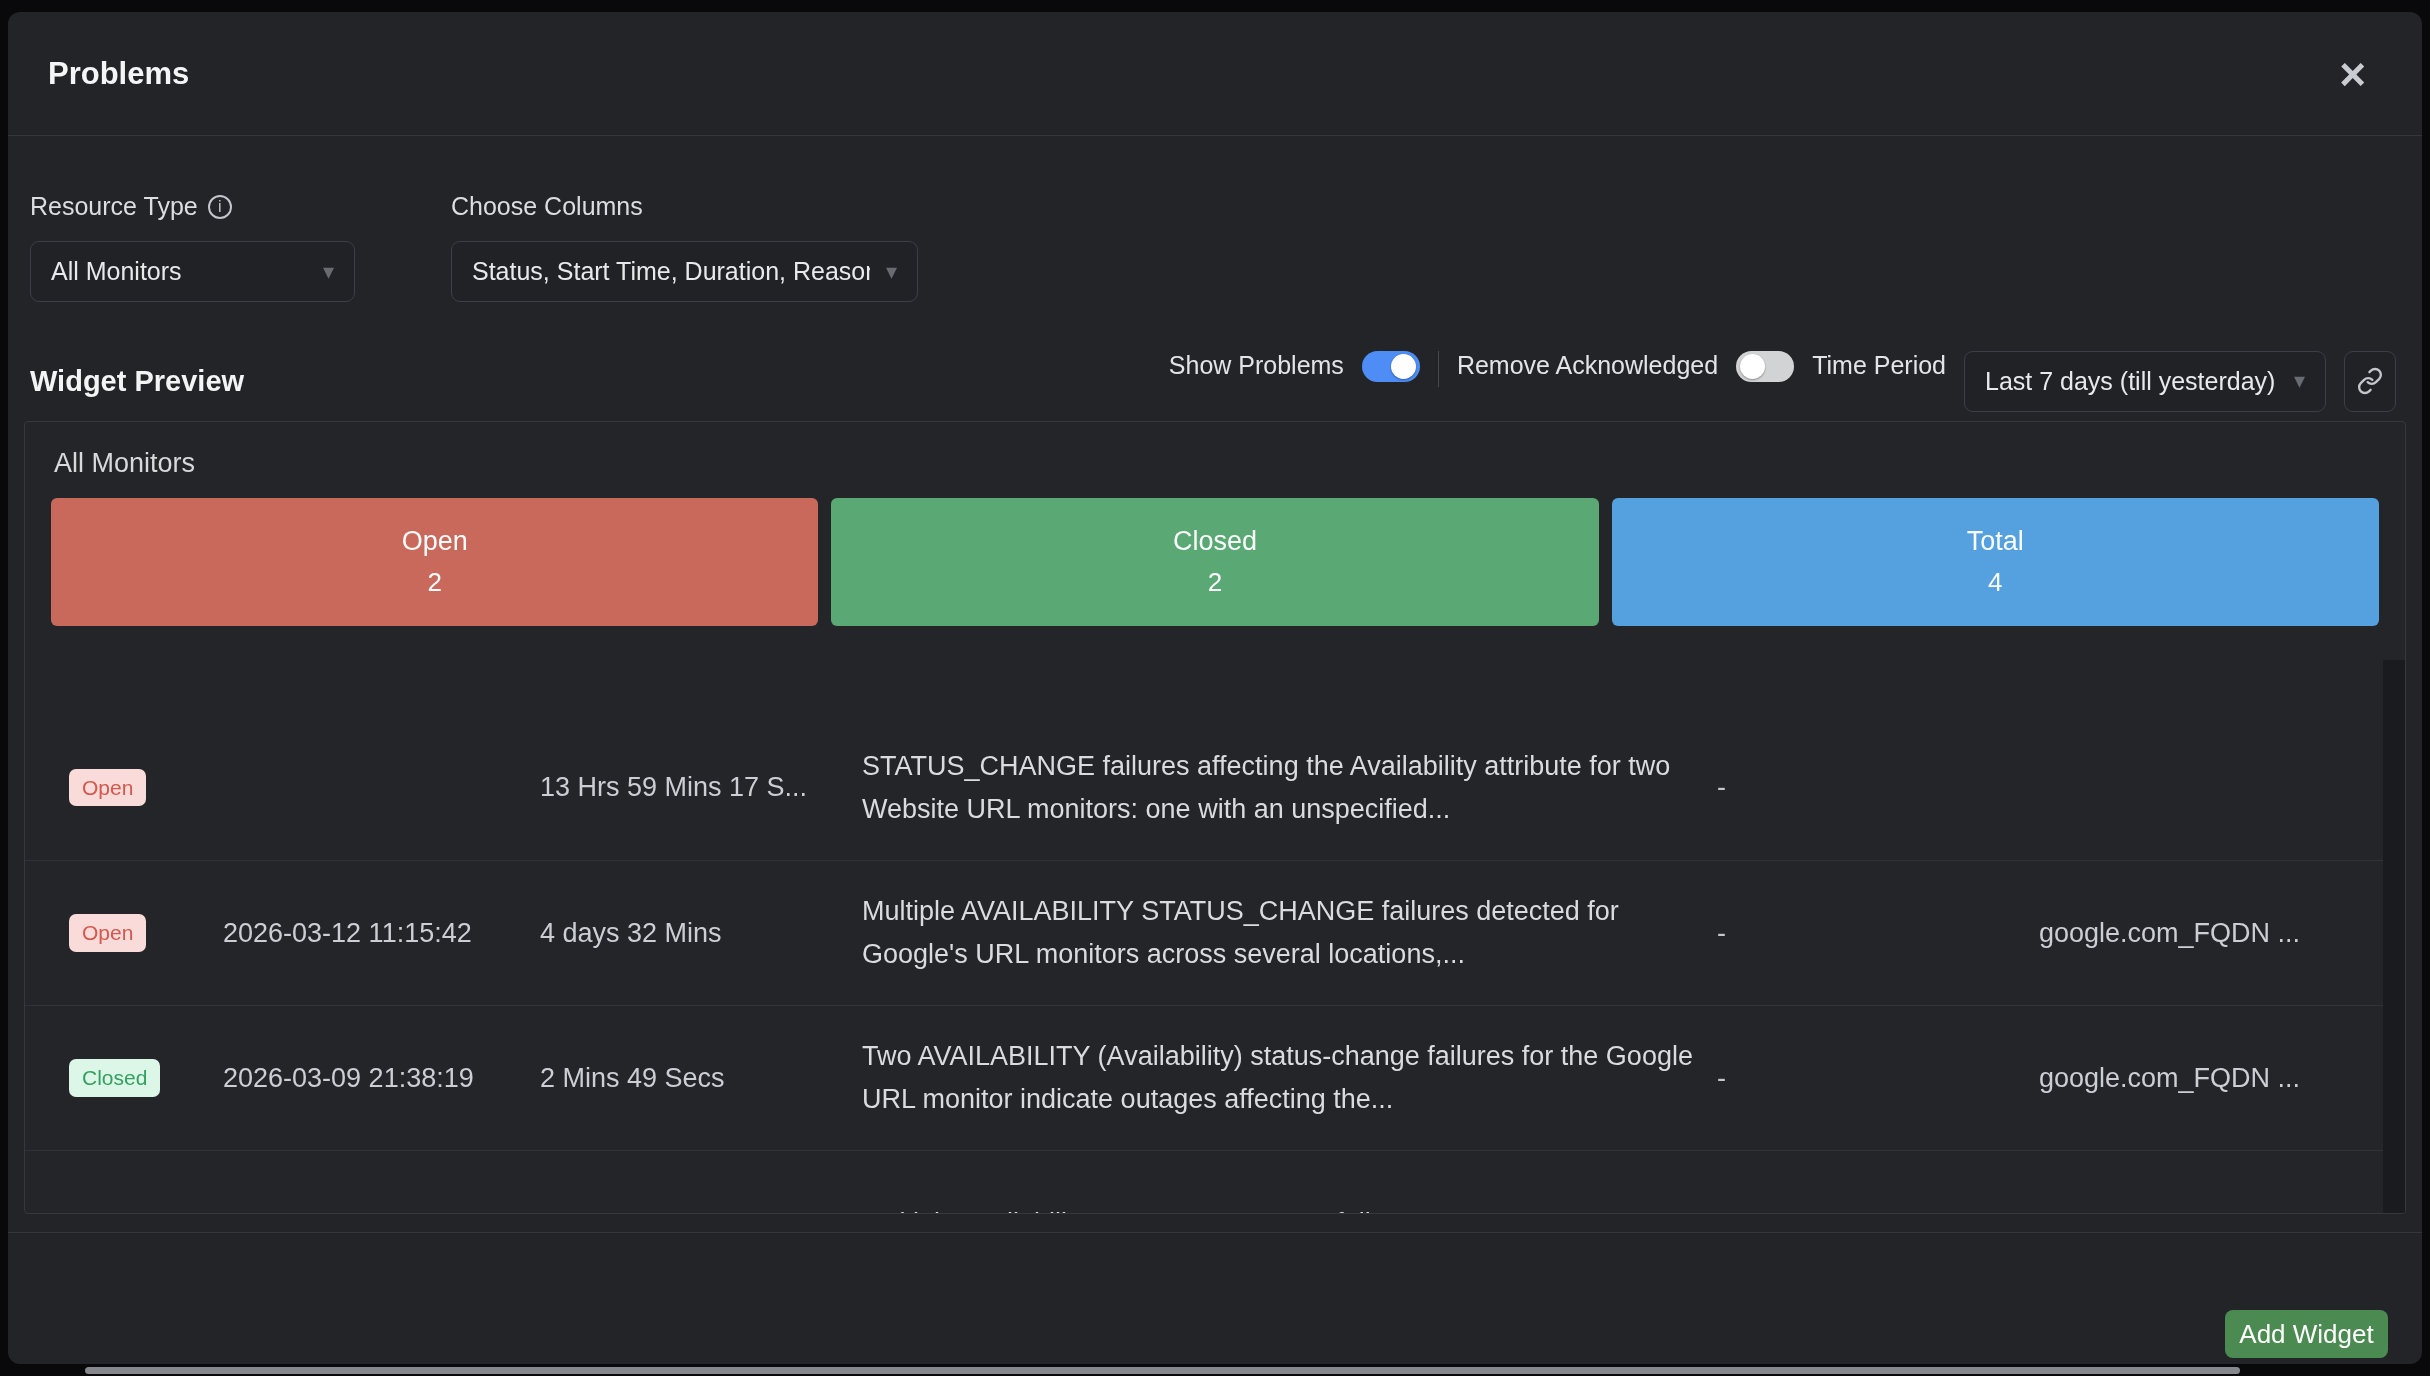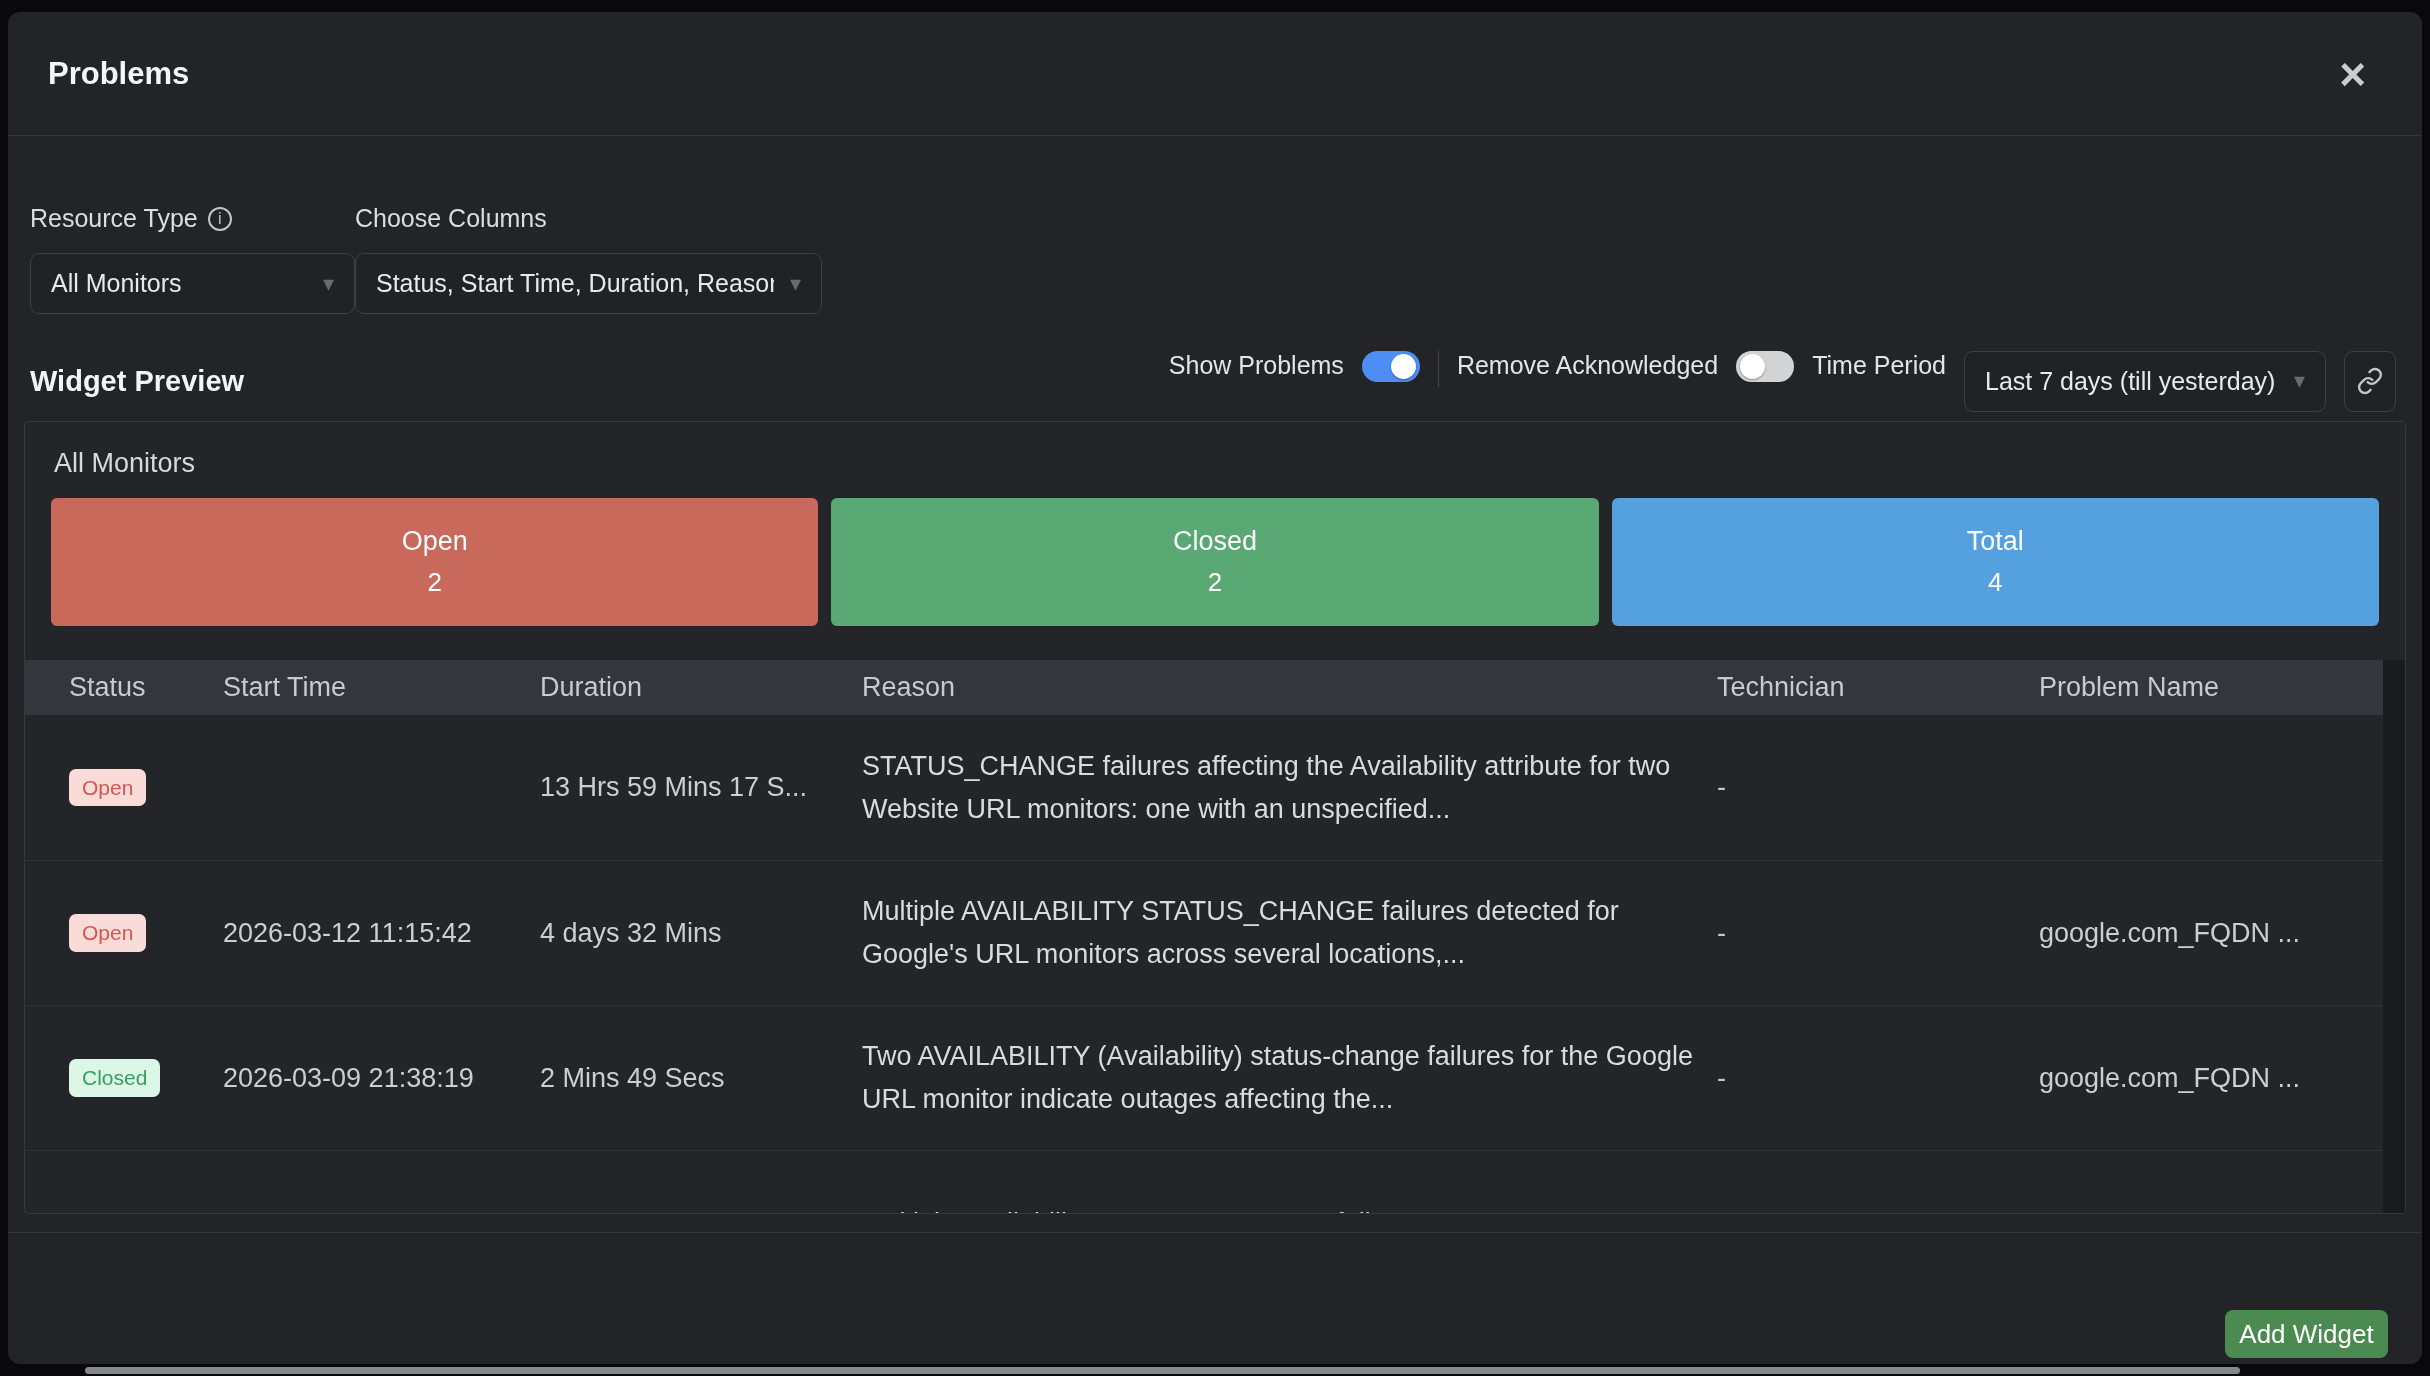--- a/index.html
+++ b/index.html
@@ -20,21 +20,21 @@
     display:flex; align-items:center; justify-content:space-between;
     padding:0 56px 0 40px; border-bottom:1px solid #34363b;
   }
   .modal-title { font-size:31px; font-weight:600; color:#f4f5f6; }
   .close-btn {
     background:none; border:none; cursor:pointer;
     font-size:46px; line-height:1; color:#c9ccd0; font-weight:600;
   }
 
   
-  .filters { position:absolute; left:22px; top:192px; display:flex; }
+  .filters { position:absolute; left:22px; top:180px; display:flex; gap:96px; }
   .filter-label-row { display:flex; align-items:center; gap:10px; margin-bottom:20px; }
   .filter-label { font-size:25px; color:#dcdde0; }
   .info-icon {
     width:24px; height:24px; border:2px solid #c2c5c9; border-radius:50%;
     display:inline-flex; align-items:center; justify-content:center;
     font-size:16px; color:#c2c5c9; font-style:normal; cursor:pointer;
   }
   .select {
     height:61px; background:#202226; border:1px solid #3c3f45; border-radius:9px;
     display:flex; align-items:center; justify-content:space-between;
@@ -217,28 +217,20 @@
         <div class="card card-closed">
           <div class="card-label">Closed</div>
           <div class="card-count">2</div>
         </div>
         <div class="card card-total">
           <div class="card-label">Total</div>
           <div class="card-count">4</div>
         </div>
       </div>
 
-      <div class="t-head">
-        <span class="col-status">Status</span>
-        <span class="col-start">Start Time</span>
-        <span class="col-duration">Duration</span>
-        <span class="col-reason">Reason</span>
-        <span class="col-technician">Technician</span>
-        <span class="col-problem">Problem Name</span>
-      </div>
 
       <div class="t-row r1">
         <div class="cell c-status">
           <span class="badge open">Open</span>
         </div>
         <div class="cell cell-single c-duration">13 Hrs 59 Mins 17 S...</div>
         <div class="cell c-reason">STATUS_CHANGE failures affecting the Availability attribute for two Website URL monitors: one with an unspecified...</div>
         <div class="cell cell-single c-technician">-</div>
       </div>
 

